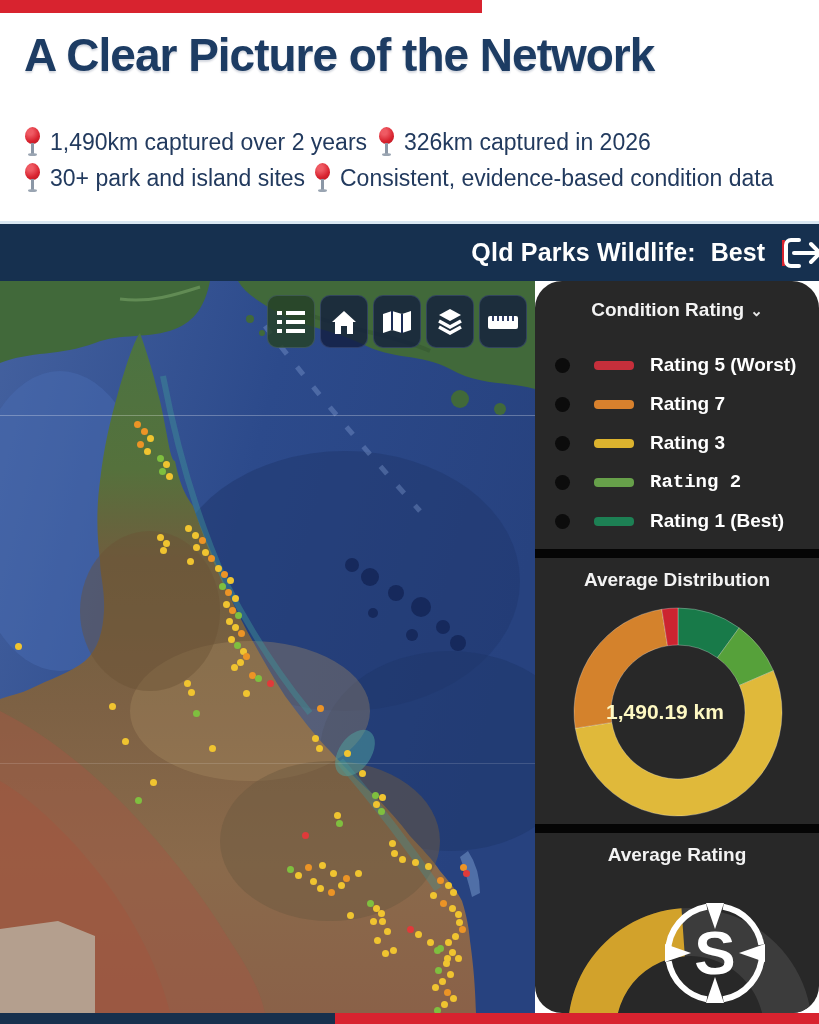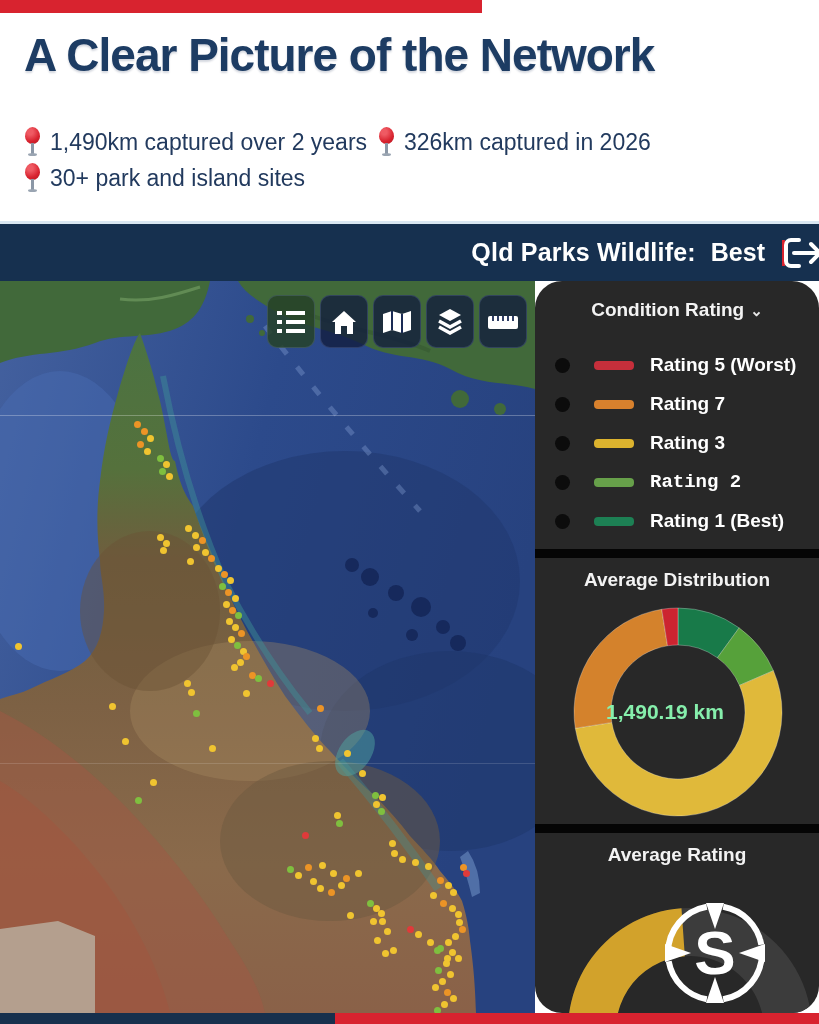--- a/index.html
+++ b/index.html
@@ -42,21 +42,21 @@
   .sidebar{position:absolute;left:535px;top:281px;width:284px;height:732px;background:#282828;overflow:hidden;border-radius:27px;}
   .panel-heading{position:absolute;left:0;width:284px;text-align:center;color:#f3f3f3;
       font-size:19px;font-weight:700;}
   .chev{font-size:15px;font-weight:700;margin-left:6px;color:#e8e8e8;}
   .legend-row{position:absolute;left:0;width:284px;height:30px;display:flex;align-items:center;}
   .legend-bullet{width:15px;height:15px;border-radius:50%;background:#0c0c0c;margin-left:20px;flex:0 0 15px;}
   .legend-swatch{width:40px;height:9px;border-radius:4px;margin-left:24px;flex:0 0 40px;}
   .legend-label{margin-left:16px;color:#fff;font-size:19px;font-weight:700;white-space:nowrap;}
   .divider{position:absolute;left:0;width:284px;height:9px;background:#050505;}
   .donut-center-label{position:absolute;left:0;top:419px;width:260px;text-align:center;
-      color:#86efac;font-size:21px;font-weight:600;}
+      color:#fef9c3;font-size:21px;font-weight:600;}
   .gauge-svg{position:absolute;left:0;top:554px;}
   .compass{position:absolute;left:130px;top:622px;width:100px;height:100px;}
   .compass-letter{position:absolute;left:0;top:14px;width:100px;text-align:center;
       color:#fff;font-size:62px;font-weight:700;font-family:"Liberation Sans",sans-serif;}
 
   
   .footer-navy{position:absolute;left:0;top:1013px;width:335px;height:11px;background:#17304d;}
   .footer-red{position:absolute;left:335px;top:1013px;width:484px;height:11px;background:#d8232f;}
 </style>
 </head>
@@ -83,20 +83,28 @@
       </span>
     <span>326km captured in 2026</span>
   </div>
   <div class="bullet-item" style="left:24px;top:163px;">
     <span class="pin">
         <span class="ball"></span>
         <span class="stem"></span>
         <span class="base"></span>
       </span>
     <span>30+ park and island sites</span>
+  </div>
+  <div class="bullet-item" style="left:314px;top:163px;">
+    <span class="pin">
+        <span class="ball"></span>
+        <span class="stem"></span>
+        <span class="base"></span>
+      </span>
+    <span>Consistent, evidence-based condition data</span>
   </div>
 
   <div class="hero-sep"></div>
 
   <div class="app-header">
     <span class="app-title">Qld Parks Wildlife:</span>
     <span class="app-layer">Best</span>
     <span class="logout-wrap">
       <svg width="50" height="40" viewBox="0 0 50 40">
         <path d="M8,6 h0" stroke="none"></path>

